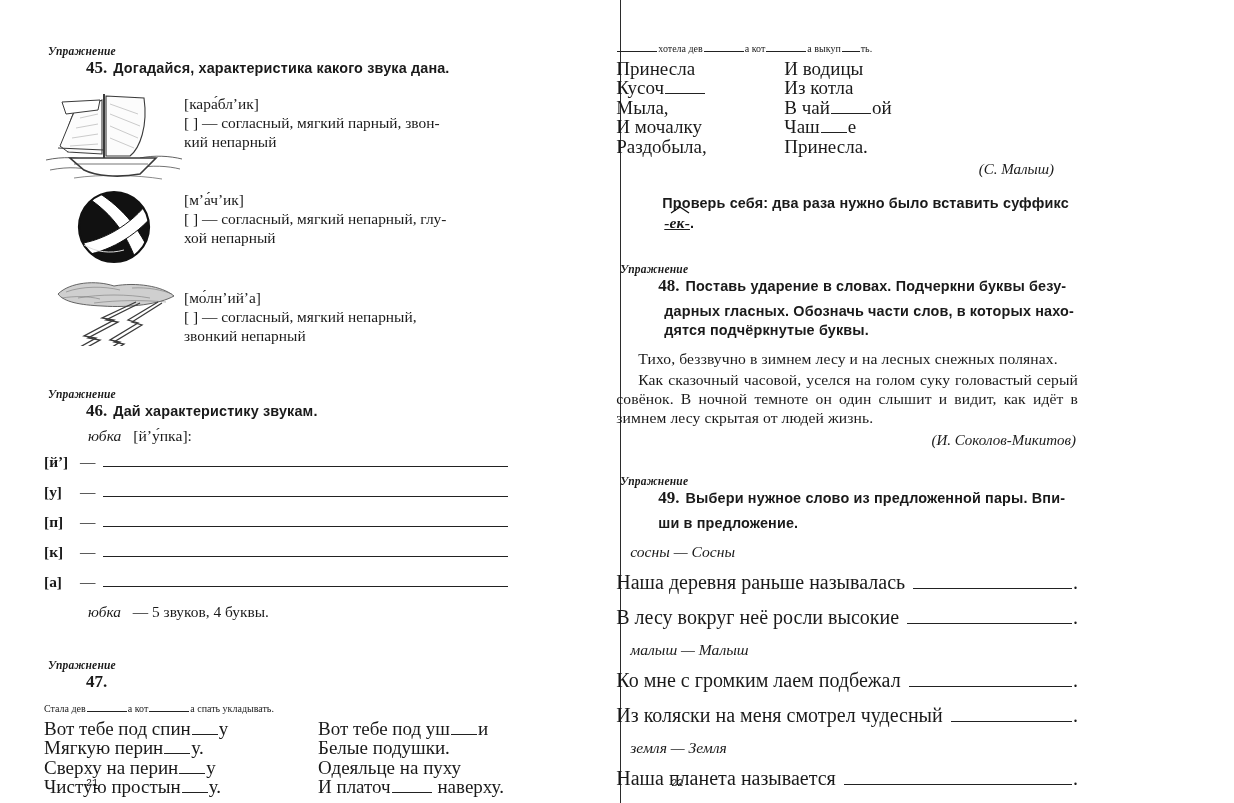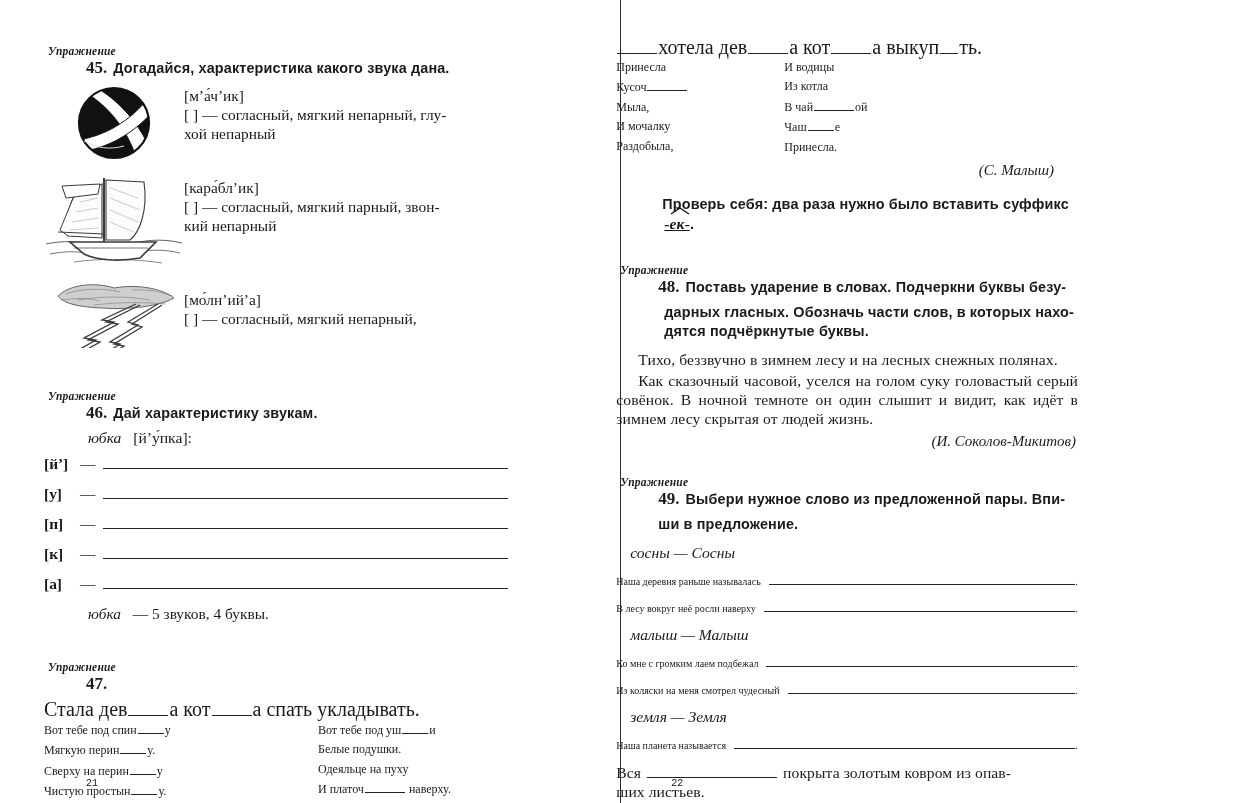--- a/index.html
+++ b/index.html
@@ -158,28 +158,28 @@
   .count-line {
     font-family: "Liberation Serif", "DejaVu Serif", serif;
     font-size: 15.4px;
     margin: 6px 0 0 44px;
   }
   .count-line .it { font-style: italic; }
 
   
   .poem-single {
     font-family: "Liberation Serif", "DejaVu Serif", serif;
-    font-size: 20px;
+    font-size: 10px;
     line-height: 19.5px;
     white-space: nowrap;
   }
   .poem-cols {
     display: flex;
     font-family: "Liberation Serif", "DejaVu Serif", serif;
-    font-size: 12px;
+    font-size: 19px;
     line-height: 19.5px;
   }
   .poem-col { white-space: nowrap; }
   .poem-col.left  { width: 274px; flex: 0 0 274px; }
   .poem-col.right { flex: 1; }
 
   .blank {
     display: inline-block;
     border-bottom: 1px solid #222;
     vertical-align: baseline;
@@ -194,21 +194,21 @@
   .pair-line {
     font-family: "Liberation Serif", "DejaVu Serif", serif;
     font-style: italic;
     font-size: 15.6px;
     margin: 10px 0 10px 14px;
   }
   .fill-row {
     display: flex;
     align-items: baseline;
     font-family: "Liberation Serif", "DejaVu Serif", serif;
-    font-size: 10px;
+    font-size: 20px;
     margin-bottom: 12px;
     white-space: nowrap;
   }
   .fill-row .txt { flex: 0 0 auto; }
   .fill-rule {
     flex: 1;
     border-bottom: 1px solid #222;
     height: 12px;
     margin: 0 1px 0 8px;
     min-width: 40px;
@@ -259,20 +259,64 @@
 
   <div class="gutter-line"></div>
 
   <div class="page page-left">
 
     <div>
       <div class="ex-label">Упражнение</div>
       <div class="ex-head">
         <span class="ex-num">45.</span>
         <span class="ex-task">Догадайся, характеристика какого звука дана.</span>
+      </div>
+
+      <div class="pic-row" style="margin-top:14px;">
+        <div class="pic-cell">
+          <svg width="140" height="92" viewBox="0 0 140 92">
+            <g stroke="#3a3a3a" fill="none" stroke-width="1">
+
+              <path d="M 2 68 C 20 64 34 66 44 68" stroke-width="0.8"></path>
+              <path d="M 96 66 C 110 63 126 64 138 67" stroke-width="0.8"></path>
+              <path d="M 6 78 C 26 74 40 76 50 79" stroke-width="0.7"></path>
+              <path d="M 92 76 C 108 73 124 74 136 77" stroke-width="0.7"></path>
+              <path d="M 30 86 C 56 82 94 83 118 87" stroke-width="0.6"></path>
+
+              <path d="M 26 66 L 112 66 L 96 82 C 74 86 52 84 40 78 Z" fill="#fff" stroke-width="1.6"></path>
+              <path d="M 30 72 L 104 72" stroke-width="0.7"></path>
+
+              <path d="M 60 2 L 60 66" stroke-width="2"></path>
+
+              <path d="M 62 4 L 100 6 C 104 34 96 56 86 64 L 62 64 Z" fill="#fcfcfc" stroke-width="1.1"></path>
+
+              <path d="M 58 8 L 30 20 C 22 38 20 52 24 60 L 58 62 Z" fill="#fcfcfc" stroke-width="1.1"></path>
+              <path d="M 30 20 L 16 54 L 24 60" fill="#fdfdfd" stroke-width="1"></path>
+              <path d="M 14 56 L 60 58" stroke-width="1.2"></path>
+
+              <path d="M 18 10 L 56 8 L 54 18 L 22 22 Z" fill="#fff" stroke-width="1"></path>
+
+              <g stroke-width="0.45" stroke="#8c8c8c">
+                <path d="M 66 12 L 94 22"></path>
+                  <path d="M 66 22 L 96 34"></path>
+                <path d="M 66 34 L 94 46"></path>
+                  <path d="M 66 46 L 90 56"></path>
+                <path d="M 36 26 L 54 22"></path>
+                  <path d="M 32 36 L 54 32"></path>
+                <path d="M 28 46 L 54 42"></path>
+                  <path d="M 26 54 L 54 52"></path>
+              </g>
+            </g>
+          </svg>
+        </div>
+        <div class="pic-text">
+          <div class="transcript">[кара́бл’ик]</div>
+          <div class="charline">[  ]  —  согласный,  мягкий  парный,  звон-</div>
+          <div>кий  непарный</div>
+        </div>
       </div>
 
       <div class="pic-row">
         <div class="pic-cell">
           <svg width="92" height="78" viewBox="0 0 92 78">
             <defs>
               <clipPath id="ballclip">
                   <circle cx="46" cy="39" r="35"></circle>
                 </clipPath>
             </defs>
@@ -285,64 +329,20 @@
             <path d="M 16 57 C 28 64 42 66 56 62" fill="none" stroke="#ddd" stroke-width="1"></path>
           </svg>
         </div>
         <div class="pic-text">
           <div class="transcript">[м’а́ч’ик]</div>
           <div class="charline">[  ]  —  согласный,  мягкий  непарный,  глу-</div>
           <div>хой  непарный</div>
         </div>
       </div>
 
-      <div class="pic-row" style="margin-top:14px;">
-        <div class="pic-cell">
-          <svg width="140" height="92" viewBox="0 0 140 92">
-            <g stroke="#3a3a3a" fill="none" stroke-width="1">
-
-              <path d="M 2 68 C 20 64 34 66 44 68" stroke-width="0.8"></path>
-              <path d="M 96 66 C 110 63 126 64 138 67" stroke-width="0.8"></path>
-              <path d="M 6 78 C 26 74 40 76 50 79" stroke-width="0.7"></path>
-              <path d="M 92 76 C 108 73 124 74 136 77" stroke-width="0.7"></path>
-              <path d="M 30 86 C 56 82 94 83 118 87" stroke-width="0.6"></path>
-
-              <path d="M 26 66 L 112 66 L 96 82 C 74 86 52 84 40 78 Z" fill="#fff" stroke-width="1.6"></path>
-              <path d="M 30 72 L 104 72" stroke-width="0.7"></path>
-
-              <path d="M 60 2 L 60 66" stroke-width="2"></path>
-
-              <path d="M 62 4 L 100 6 C 104 34 96 56 86 64 L 62 64 Z" fill="#fcfcfc" stroke-width="1.1"></path>
-
-              <path d="M 58 8 L 30 20 C 22 38 20 52 24 60 L 58 62 Z" fill="#fcfcfc" stroke-width="1.1"></path>
-              <path d="M 30 20 L 16 54 L 24 60" fill="#fdfdfd" stroke-width="1"></path>
-              <path d="M 14 56 L 60 58" stroke-width="1.2"></path>
-
-              <path d="M 18 10 L 56 8 L 54 18 L 22 22 Z" fill="#fff" stroke-width="1"></path>
-
-              <g stroke-width="0.45" stroke="#8c8c8c">
-                <path d="M 66 12 L 94 22"></path>
-                  <path d="M 66 22 L 96 34"></path>
-                <path d="M 66 34 L 94 46"></path>
-                  <path d="M 66 46 L 90 56"></path>
-                <path d="M 36 26 L 54 22"></path>
-                  <path d="M 32 36 L 54 32"></path>
-                <path d="M 28 46 L 54 42"></path>
-                  <path d="M 26 54 L 54 52"></path>
-              </g>
-            </g>
-          </svg>
-        </div>
-        <div class="pic-text">
-          <div class="transcript">[кара́бл’ик]</div>
-          <div class="charline">[  ]  —  согласный,  мягкий  парный,  звон-</div>
-          <div>кий  непарный</div>
-        </div>
-      </div>
-
       <div class="pic-row" style="margin-top:8px;">
         <div class="pic-cell" style="align-items:flex-start;">
           <svg width="140" height="72" viewBox="0 0 140 72">
             <g stroke="#4a4a4a" fill="none">
 
               <path d="M 14 20 C 26 8 52 6 70 12 C 92 8 118 12 130 22 C 116 30 86 34 58 32 C 36 31 20 28 14 20 Z" fill="#cfcfcf" stroke="#555" stroke-width="0.9"></path>
               <g stroke="#6b6b6b" stroke-width="0.5">
                 <path d="M 22 18 C 38 12 60 12 76 16"></path>
                 <path d="M 34 24 C 56 20 84 20 106 24"></path>
                 <path d="M 50 29 C 74 26 100 26 122 28"></path>
@@ -354,20 +354,21 @@
               <path d="M 96 29 L 62 46 L 74 48 L 44 64 L 56 66 L 24 84" stroke="#3b3b3b" stroke-width="1.3"></path>
 
               <path d="M 114 28 L 84 46 L 94 49 L 66 66 L 76 68 L 48 86" stroke="#3b3b3b" stroke-width="1.3"></path>
               <path d="M 118 29 L 88 48 L 98 51 L 70 68 L 80 70 L 52 88" stroke="#3b3b3b" stroke-width="1.3"></path>
             </g>
           </svg>
         </div>
         <div class="pic-text" style="padding-top:14px;">
           <div class="transcript">[мо́лн’ий’а]</div>
           <div class="charline">[  ]  —  согласный,  мягкий  непарный,</div>
+          <div>звонкий  непарный</div>
         </div>
       </div>
     </div>
 
     <div style="margin-top:42px;">
       <div class="ex-label">Упражнение</div>
       <div class="ex-head">
         <span class="ex-num">46.</span>
         <span class="ex-task">Дай характеристику звукам.</span>
       </div>
@@ -499,21 +500,21 @@
       </div>
       <div class="ex-task-cont" style="margin-left:42px;">ши в предложение.</div>
 
       <div class="pair-line">сосны  —  Сосны</div>
       <div class="fill-row">
         <span class="txt">Наша  деревня  раньше  называлась</span>
         <span class="fill-rule"></span>
         <span class="dot">.</span>
       </div>
       <div class="fill-row">
-        <span class="txt">В  лесу  вокруг  неё  росли  наверху</span>
+        <span class="txt">В  лесу  вокруг  неё  росли  высокие</span>
         <span class="fill-rule"></span>
         <span class="dot">.</span>
       </div>
 
       <div class="pair-line">малыш  —  Малыш</div>
       <div class="fill-row">
         <span class="txt">Ко  мне  с  громким  лаем  подбежал</span>
         <span class="fill-rule"></span>
         <span class="dot">.</span>
       </div>

